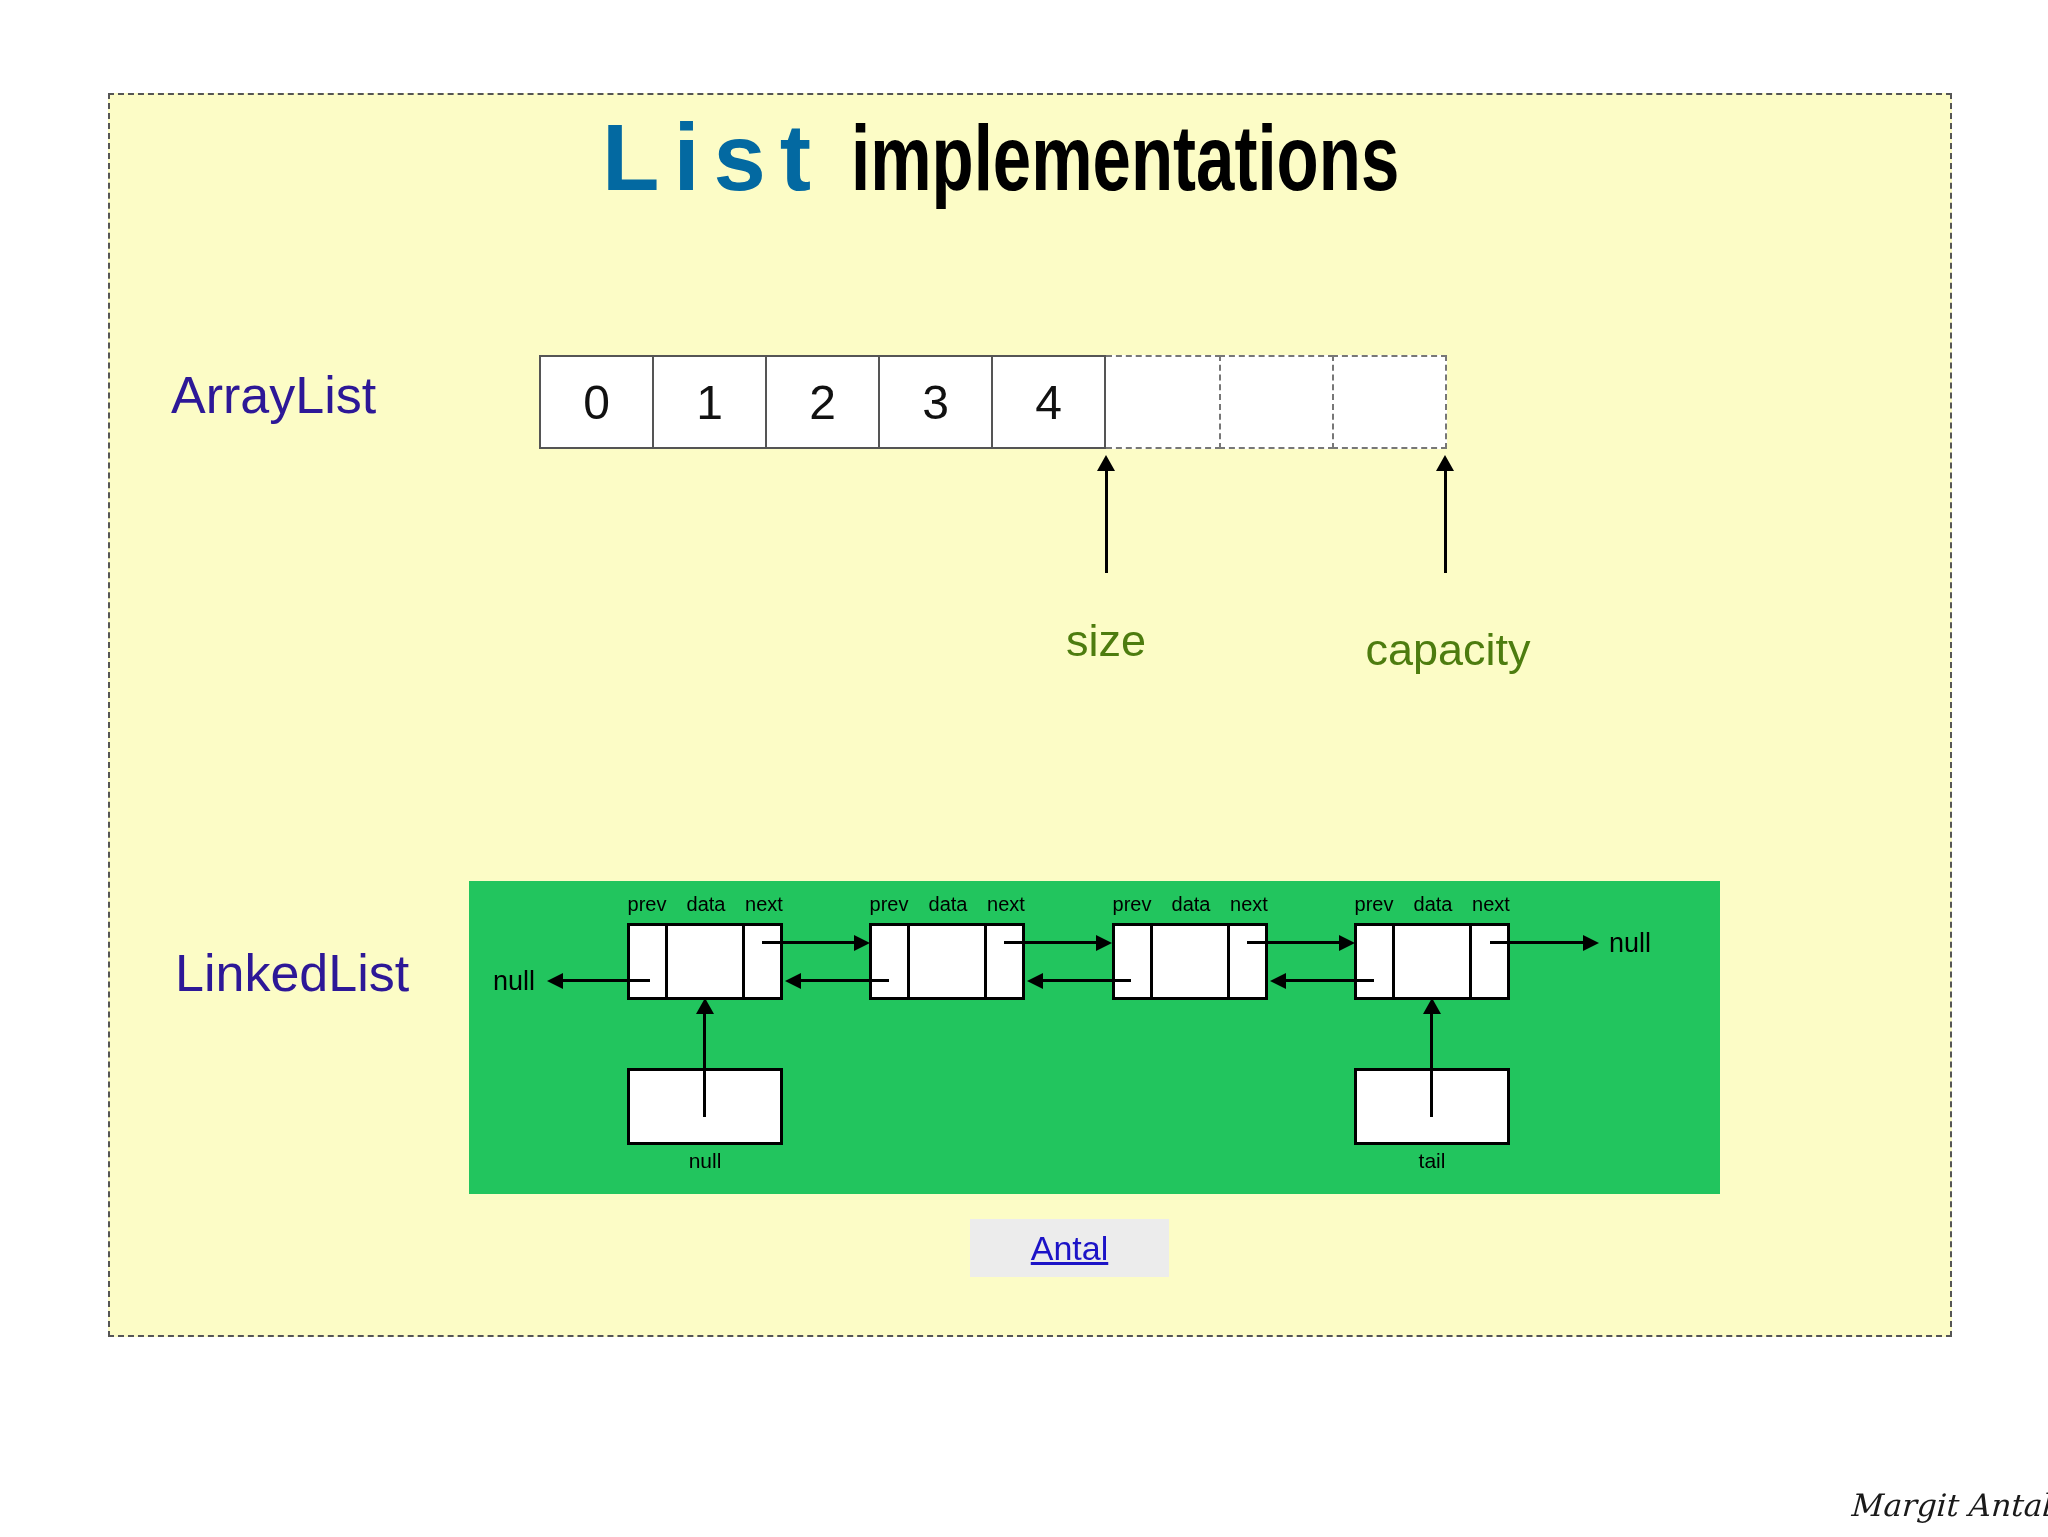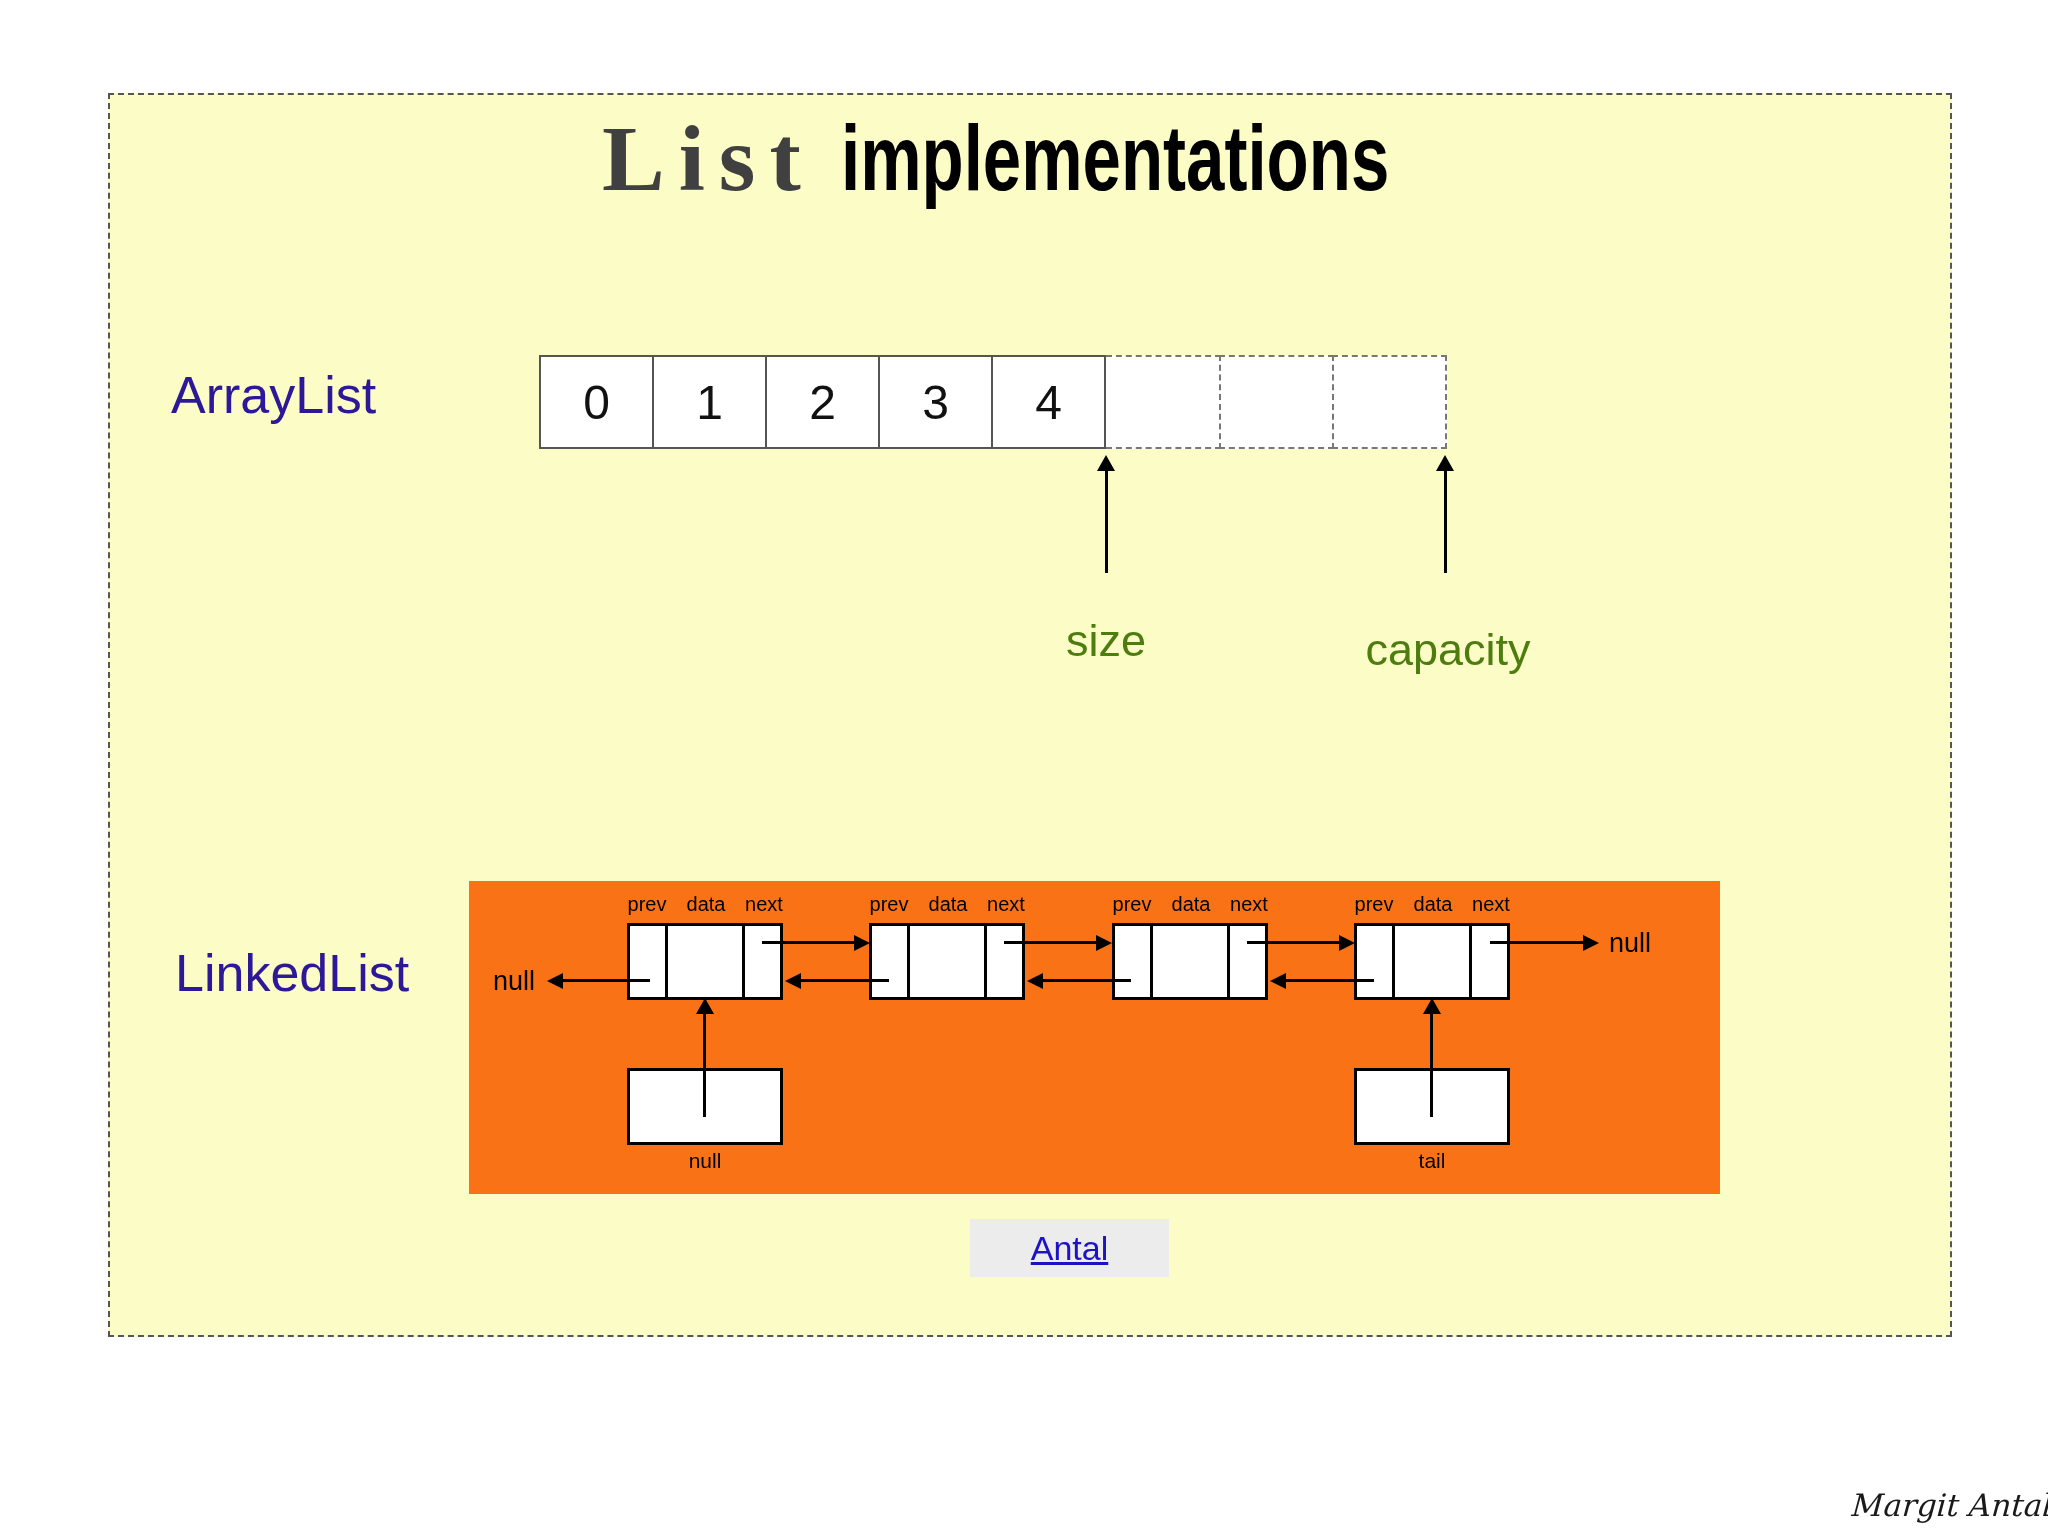--- a/index.html
+++ b/index.html
@@ -3,21 +3,21 @@
 <meta charset="utf-8">
 <style>
   html,body{margin:0;padding:0;background:#fff;}
   #canvas{position:relative;width:2048px;height:1537px;background:#ffffff;overflow:hidden;
           font-family:"Liberation Sans",sans-serif;color:#111;}
   
   .slide{position:absolute;left:108px;top:93px;width:1844px;height:1244px;box-sizing:border-box;
          background:#fcfcc6;border:2px dashed #555;}
   
   .slide-title{position:absolute;top:8px;left:492px;white-space:nowrap;line-height:1.18;}
-  .t-code{font-family:Liberation Serif, serif;font-weight:bold;font-size:94px;letter-spacing:14px;color:#404040;}
+  .t-code{font-family:Liberation Sans, sans-serif;font-weight:bold;font-size:94px;letter-spacing:14px;color:#0369a1;}
   .t-rest{font-family:"Liberation Sans",sans-serif;font-weight:bold;font-size:92px;color:#000;
           display:inline-block;transform:scaleX(.75);transform-origin:0 70%;margin-left:26px;}
   
   .sec-label{position:absolute;font-size:52px;color:#2d1897;line-height:52px;}
   #lbl-arraylist{left:61px;top:274px;}
   #lbl-linkedlist{left:65px;top:852px;}
   
   #array-row{position:absolute;left:429px;top:260px;display:flex;}
   .cell{box-sizing:border-box;width:115px;height:94px;background:#fff;border:2px solid #555;
         display:flex;align-items:center;justify-content:center;font-size:48px;color:#111;}
@@ -26,21 +26,21 @@
   .cell.empty-first{margin-left:0;border-left:none;}
   
   .hline{position:absolute;height:3px;background:#000;}
   .vline{position:absolute;width:3px;background:#000;}
   .tri-r{position:absolute;width:0;height:0;border-top:8px solid transparent;border-bottom:8px solid transparent;border-left:16px solid #000;}
   .tri-l{position:absolute;width:0;height:0;border-top:8px solid transparent;border-bottom:8px solid transparent;border-right:16px solid #000;}
   .tri-u{position:absolute;width:0;height:0;border-left:9px solid transparent;border-right:9px solid transparent;border-bottom:16px solid #000;}
   
   .meta-label{position:absolute;transform:translateX(-50%);font-size:45px;color:#4d7c0f;line-height:52px;}
   
-  #ll-panel{position:absolute;left:359px;top:786px;width:1251px;height:313px;background:#f97316;}
+  #ll-panel{position:absolute;left:359px;top:786px;width:1251px;height:313px;background:#22c55e;}
   .ll-node{position:absolute;top:8px;width:156px;height:115px;}
   .ll-flabel{position:absolute;top:4px;transform:translateX(-50%);font-size:20px;color:#000;white-space:nowrap;}
   .ll-box{position:absolute;left:0;top:34px;width:156px;height:77px;box-sizing:border-box;
           border:3px solid #000;background:#fff;}
   .ll-div{position:absolute;top:0;bottom:0;width:3px;background:#000;}
   .ll-null{position:absolute;font-size:27px;color:#000;line-height:30px;}
   .ptr-box{position:absolute;width:156px;height:77px;box-sizing:border-box;border:3px solid #000;background:#fff;top:187px;}
   .ptr-label{position:absolute;top:268px;transform:translateX(-50%);font-size:21px;color:#000;}
   
   #source-box{position:absolute;left:860px;top:1124px;width:199px;height:58px;background:#ececec;

